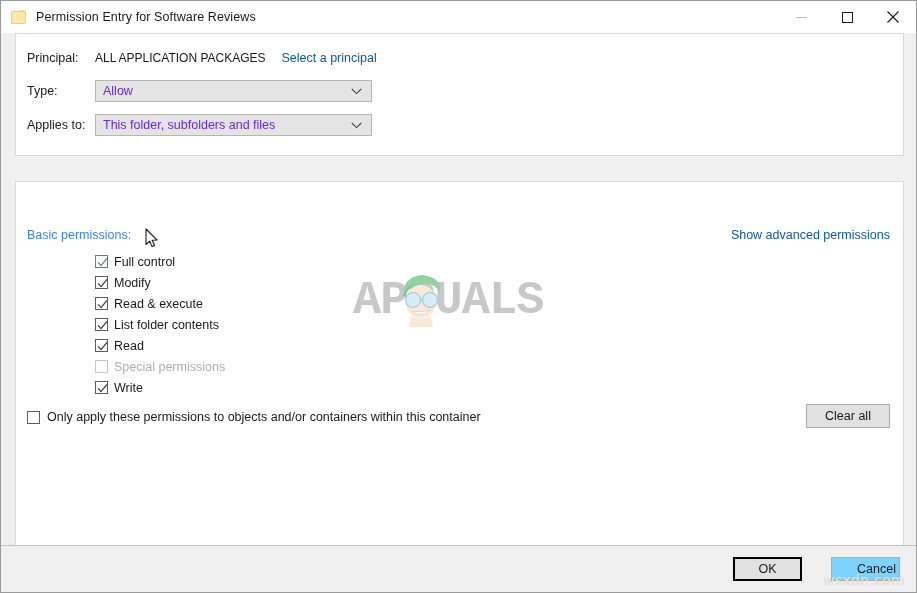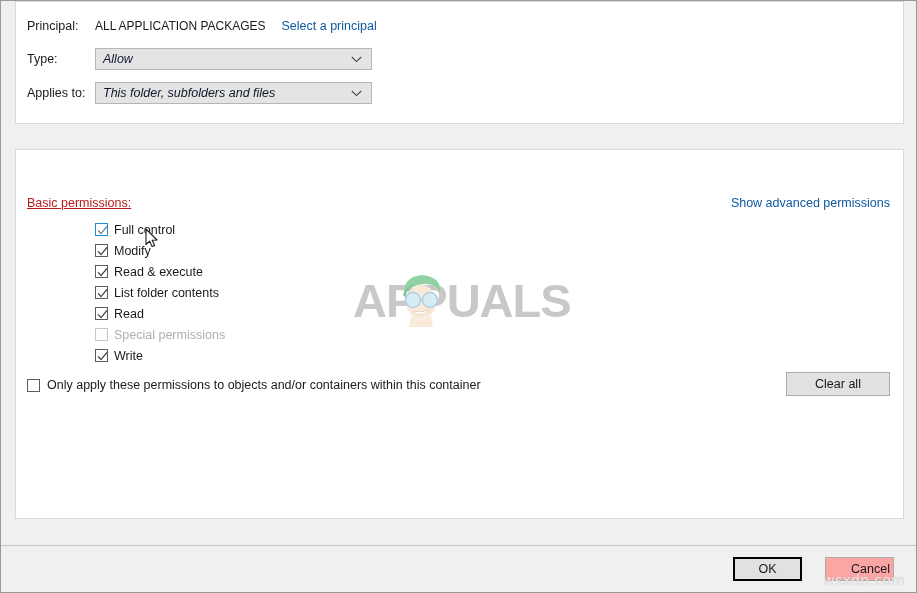--- a/index.html
+++ b/index.html
@@ -149,40 +149,38 @@
     border: 1px solid #b5b5b5;
     box-sizing: border-box;
     display: flex;
     align-items: center;
     position: relative;
     cursor: default;
   }
   .combo .combo-text {
     padding-left: 7px;
     font-size: 12.5px;
-    color: #0f172a;
+    color: #6d28d9;
     white-space: nowrap;
     overflow: hidden;
-    font-style: italic;
   }
   .combo .chev {
     position: absolute;
     right: 9px;
     top: 50%;
     transform: translateY(-50%);
   }
 
   
   .basic-label {
     position: absolute;
     left: 11px;
     top: 46px;
     font-size: 12.5px;
-    color: #b91c1c;
-    text-decoration: underline;
+    color: #3b82f6;
   }
   .adv-link {
     position: absolute;
     right: 13px;
     top: 46px;
   }
 
   .perm-list {
     position: absolute;
     left: 79px;
@@ -219,21 +217,21 @@
     top: 228px;
     display: flex;
     align-items: center;
   }
   .only-apply-row .cb { margin-right: 7px; }
 
   .clear-all {
     position: absolute;
     right: 13px;
     top: 222px;
-    width: 104px;
+    width: 84px;
     height: 24px;
     background: #e1e1e1;
     border: 1px solid #adadad;
     box-sizing: border-box;
     font-size: 12.5px;
     color: #1a1a1a;
     display: flex;
     align-items: center;
     justify-content: center;
     cursor: default;
@@ -259,40 +257,40 @@
     justify-content: center;
     box-sizing: border-box;
     cursor: default;
   }
   .btn-ok {
     right: 114px;
     background: #e1e1e1;
     border: 2px solid #000000;
   }
   .btn-cancel {
-    right: 22px;
-    background: #fca5a5;
+    right: 16px;
+    background: #7dd3fc;
     border: 1px solid #adadad;
     padding-left: 22px;
   }
 
   
   .wm-appuals {
     position: absolute;
     left: 352px;
     top: 270px;
     width: 212px;
     height: 62px;
     pointer-events: none;
     opacity: 0.62;
   }
   .wm-appuals .wm-text {
     position: absolute;
     left: 0; top: 4px;
-    font-family: Liberation Sans, sans-serif;
+    font-family: Liberation Mono, monospace;
     font-size: 47px;
     font-weight: bold;
     color: #a8a8a8;
     letter-spacing: -1px;
     line-height: 52px;
   }
   .wm-char {
     position: absolute;
     left: 44px;
     top: -2px;
@@ -317,20 +315,46 @@
     left: 144px;
     top: 227px;
     pointer-events: none;
   }
 </style>
 </head>
 <body>
 
 <div class="window">
 
+  <div class="titlebar">
+    <div class="title-icon">
+      <div class="folder-tab"></div>
+      <div class="folder-back"></div>
+    </div>
+    <div class="title-text">Permission Entry for Software Reviews</div>
+
+    <div class="win-buttons">
+      <div class="win-btn">
+        <svg width="11" height="11" viewBox="0 0 11 11">
+          <line x1="0" y1="5.5" x2="11" y2="5.5" stroke="#b9b9b9" stroke-width="1"></line>
+        </svg>
+      </div>
+      <div class="win-btn">
+        <svg width="11" height="11" viewBox="0 0 11 11">
+          <rect x="0.5" y="0.5" width="10" height="10" fill="none" stroke="#1a1a1a" stroke-width="1"></rect>
+        </svg>
+      </div>
+      <div class="win-btn">
+        <svg width="12" height="12" viewBox="0 0 12 12">
+          <line x1="0.5" y1="0.5" x2="11.5" y2="11.5" stroke="#1a1a1a" stroke-width="1.1"></line>
+          <line x1="11.5" y1="0.5" x2="0.5" y2="11.5" stroke="#1a1a1a" stroke-width="1.1"></line>
+        </svg>
+      </div>
+    </div>
+  </div>
 
   <div class="content">
 
     <div class="panel panel-top">
 
       <div class="form-row principal-row">
         <div class="form-label">Principal:</div>
         <div class="principal-value">ALL APPLICATION PACKAGES</div>
         <a class="link">Select a principal</a>
       </div>

